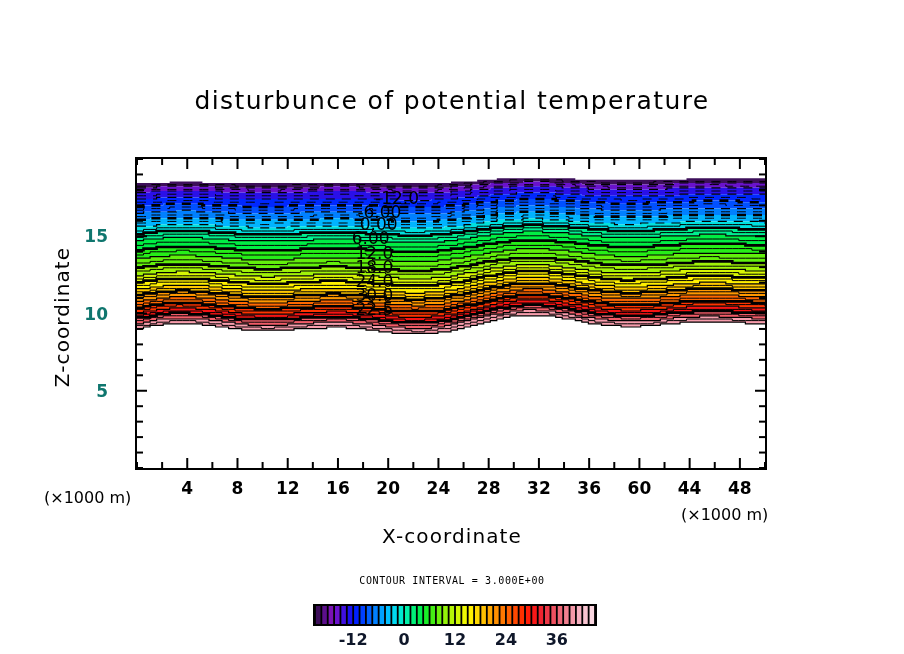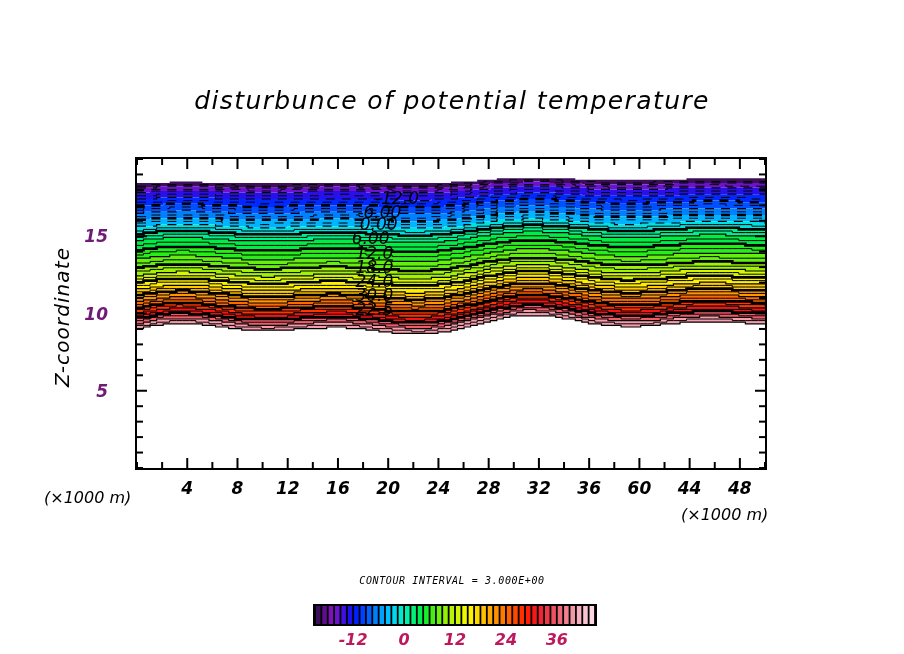--- a/index.html
+++ b/index.html
@@ -13,21 +13,20 @@
     position: relative;
     font-family: "DejaVu Sans", sans-serif;
     overflow: hidden;
   }
   #stage {
     position: absolute;
     left: 0; top: 0;
     width: 904px;
     height: 654px;
     background: #ffffff;
-    font-style: italic;
   }
   .txt {
     position: absolute;
     color: #000000;
     white-space: pre;
     font-family: "DejaVu Sans", sans-serif;
   }
   #chart-title {
     left: 0; top: 86px;
     width: 904px;
@@ -77,30 +76,30 @@
     transform: translateX(-50%);
     white-space: pre;
   }
   .ytick-label {
     position: absolute;
     left: 0;
     width: 108px;
     text-align: right;
     font-size: 17px;
     font-weight: bold;
-    color: #701a75;
+    color: #0f766e;
     transform: translateY(-50%);
     white-space: pre;
   }
   .cbtick-label {
     position: absolute;
     top: 630px;
     font-size: 16px;
     font-weight: bold;
-    color: #be185d;
+    color: #0f172a;
     transform: translateX(-50%);
     white-space: pre;
   }
   .clabel {
     position: absolute;
     font-size: 17px;
     color: #000;
     transform: translate(-50%, -50%);
     white-space: pre;
     font-family: "DejaVu Sans", sans-serif;
@@ -126,20 +125,21 @@
 </style>
 </head>
 <body>
 
 <div id="stage">
 
   <div class="txt" id="chart-title">disturbunce of potential temperature</div>
 
   <div class="txt" id="y-axis-title">Z-coordinate</div>
 
+  <div class="txt" id="x-axis-title">X-coordinate</div>
 
   <div class="txt" id="unit-left">(×1000 m)</div>
 
   <div class="txt" id="unit-right">(×1000 m)</div>
 
   <div id="plot-frame">
     <svg id="field-svg" width="628" height="309" viewBox="0 0 628 309" style="position:absolute;left:0;top:0;">
         <path d="M 0.0 24.0 L 6.5 24.0 L 6.5 24.0 L 13.1 24.0 L 13.1 24.0 L 19.6 24.0 L 19.6 24.0 L 26.2 24.0 L 26.2 24.0 L 32.7 24.0 L 32.7 22.4 L 39.3 22.4 L 39.3 22.4 L 45.8 22.4 L 45.8 22.4 L 52.3 22.4 L 52.3 22.4 L 58.9 22.4 L 58.9 22.4 L 65.4 22.4 L 65.4 24.0 L 72.0 24.0 L 72.0 24.0 L 78.5 24.0 L 78.5 24.0 L 85.0 24.0 L 85.0 24.0 L 91.6 24.0 L 91.6 24.0 L 98.1 24.0 L 98.1 24.0 L 104.7 24.0 L 104.7 24.0 L 111.2 24.0 L 111.2 24.0 L 117.8 24.0 L 117.8 24.0 L 124.3 24.0 L 124.3 24.0 L 130.8 24.0 L 130.8 24.0 L 137.4 24.0 L 137.4 24.0 L 143.9 24.0 L 143.9 24.0 L 150.5 24.0 L 150.5 24.0 L 157.0 24.0 L 157.0 24.0 L 163.5 24.0 L 163.5 24.0 L 170.1 24.0 L 170.1 24.0 L 176.6 24.0 L 176.6 24.0 L 183.2 24.0 L 183.2 24.0 L 189.7 24.0 L 189.7 24.0 L 196.3 24.0 L 196.3 24.0 L 202.8 24.0 L 202.8 24.0 L 209.3 24.0 L 209.3 24.0 L 215.9 24.0 L 215.9 24.0 L 222.4 24.0 L 222.4 24.0 L 229.0 24.0 L 229.0 24.0 L 235.5 24.0 L 235.5 24.0 L 242.0 24.0 L 242.0 24.0 L 248.6 24.0 L 248.6 24.0 L 255.1 24.0 L 255.1 24.0 L 261.7 24.0 L 261.7 24.0 L 268.2 24.0 L 268.2 24.0 L 274.8 24.0 L 274.8 24.0 L 281.3 24.0 L 281.3 24.0 L 287.8 24.0 L 287.8 24.0 L 294.4 24.0 L 294.4 24.0 L 300.9 24.0 L 300.9 24.0 L 307.5 24.0 L 307.5 24.0 L 314.0 24.0 L 314.0 22.4 L 320.5 22.4 L 320.5 22.4 L 327.1 22.4 L 327.1 22.4 L 333.6 22.4 L 333.6 22.4 L 340.2 22.4 L 340.2 20.8 L 346.7 20.8 L 346.7 20.8 L 353.3 20.8 L 353.3 20.8 L 359.8 20.8 L 359.8 19.2 L 366.3 19.2 L 366.3 19.2 L 372.9 19.2 L 372.9 19.2 L 379.4 19.2 L 379.4 19.2 L 386.0 19.2 L 386.0 19.2 L 392.5 19.2 L 392.5 19.2 L 399.0 19.2 L 399.0 19.2 L 405.6 19.2 L 405.6 19.2 L 412.1 19.2 L 412.1 19.2 L 418.7 19.2 L 418.7 19.2 L 425.2 19.2 L 425.2 19.2 L 431.8 19.2 L 431.8 19.2 L 438.3 19.2 L 438.3 20.8 L 444.8 20.8 L 444.8 20.8 L 451.4 20.8 L 451.4 20.8 L 457.9 20.8 L 457.9 20.8 L 464.5 20.8 L 464.5 20.8 L 471.0 20.8 L 471.0 20.8 L 477.5 20.8 L 477.5 20.8 L 484.1 20.8 L 484.1 20.8 L 490.6 20.8 L 490.6 20.8 L 497.2 20.8 L 497.2 20.8 L 503.7 20.8 L 503.7 20.8 L 510.3 20.8 L 510.3 20.8 L 516.8 20.8 L 516.8 20.8 L 523.3 20.8 L 523.3 20.8 L 529.9 20.8 L 529.9 20.8 L 536.4 20.8 L 536.4 20.8 L 543.0 20.8 L 543.0 20.8 L 549.5 20.8 L 549.5 19.2 L 556.0 19.2 L 556.0 19.2 L 562.6 19.2 L 562.6 19.2 L 569.1 19.2 L 569.1 19.2 L 575.7 19.2 L 575.7 19.2 L 582.2 19.2 L 582.2 19.2 L 588.8 19.2 L 588.8 19.2 L 595.3 19.2 L 595.3 19.2 L 601.8 19.2 L 601.8 19.2 L 608.4 19.2 L 608.4 19.2 L 614.9 19.2 L 614.9 19.2 L 621.5 19.2 L 621.5 19.2 L 628.0 19.2 L 628.0 19.2 L 628.0 24.0 L 628.0 24.0 L 621.5 24.0 L 621.5 24.0 L 614.9 24.0 L 614.9 24.0 L 608.4 24.0 L 608.4 24.0 L 601.8 24.0 L 601.8 24.0 L 595.3 24.0 L 595.3 24.0 L 588.8 24.0 L 588.8 24.0 L 582.2 24.0 L 582.2 24.0 L 575.7 24.0 L 575.7 24.0 L 569.1 24.0 L 569.1 24.0 L 562.6 24.0 L 562.6 24.0 L 556.0 24.0 L 556.0 24.0 L 549.5 24.0 L 549.5 24.0 L 543.0 24.0 L 543.0 24.0 L 536.4 24.0 L 536.4 25.6 L 529.9 25.6 L 529.9 25.6 L 523.3 25.6 L 523.3 25.6 L 516.8 25.6 L 516.8 25.6 L 510.3 25.6 L 510.3 25.6 L 503.7 25.6 L 503.7 25.6 L 497.2 25.6 L 497.2 25.6 L 490.6 25.6 L 490.6 25.6 L 484.1 25.6 L 484.1 25.6 L 477.5 25.6 L 477.5 25.6 L 471.0 25.6 L 471.0 25.6 L 464.5 25.6 L 464.5 25.6 L 457.9 25.6 L 457.9 25.6 L 451.4 25.6 L 451.4 25.6 L 444.8 25.6 L 444.8 24.0 L 438.3 24.0 L 438.3 24.0 L 431.8 24.0 L 431.8 24.0 L 425.2 24.0 L 425.2 24.0 L 418.7 24.0 L 418.7 24.0 L 412.1 24.0 L 412.1 22.4 L 405.6 22.4 L 405.6 22.4 L 399.0 22.4 L 399.0 22.4 L 392.5 22.4 L 392.5 22.4 L 386.0 22.4 L 386.0 24.0 L 379.4 24.0 L 379.4 24.0 L 372.9 24.0 L 372.9 24.0 L 366.3 24.0 L 366.3 24.0 L 359.8 24.0 L 359.8 24.0 L 353.3 24.0 L 353.3 25.6 L 346.7 25.6 L 346.7 25.6 L 340.2 25.6 L 340.2 25.6 L 333.6 25.6 L 333.6 27.2 L 327.1 27.2 L 327.1 27.2 L 320.5 27.2 L 320.5 27.2 L 314.0 27.2 L 314.0 28.8 L 307.5 28.8 L 307.5 28.8 L 300.9 28.8 L 300.9 28.8 L 294.4 28.8 L 294.4 28.8 L 287.8 28.8 L 287.8 28.8 L 281.3 28.8 L 281.3 28.8 L 274.8 28.8 L 274.8 28.8 L 268.2 28.8 L 268.2 28.8 L 261.7 28.8 L 261.7 28.8 L 255.1 28.8 L 255.1 28.8 L 248.6 28.8 L 248.6 28.8 L 242.0 28.8 L 242.0 28.8 L 235.5 28.8 L 235.5 28.8 L 229.0 28.8 L 229.0 28.8 L 222.4 28.8 L 222.4 27.2 L 215.9 27.2 L 215.9 27.2 L 209.3 27.2 L 209.3 27.2 L 202.8 27.2 L 202.8 27.2 L 196.3 27.2 L 196.3 27.2 L 189.7 27.2 L 189.7 27.2 L 183.2 27.2 L 183.2 28.8 L 176.6 28.8 L 176.6 28.8 L 170.1 28.8 L 170.1 28.8 L 163.5 28.8 L 163.5 28.8 L 157.0 28.8 L 157.0 28.8 L 150.5 28.8 L 150.5 28.8 L 143.9 28.8 L 143.9 28.8 L 137.4 28.8 L 137.4 28.8 L 130.8 28.8 L 130.8 28.8 L 124.3 28.8 L 124.3 28.8 L 117.8 28.8 L 117.8 28.8 L 111.2 28.8 L 111.2 28.8 L 104.7 28.8 L 104.7 28.8 L 98.1 28.8 L 98.1 28.8 L 91.6 28.8 L 91.6 28.8 L 85.0 28.8 L 85.0 28.8 L 78.5 28.8 L 78.5 27.2 L 72.0 27.2 L 72.0 27.2 L 65.4 27.2 L 65.4 27.2 L 58.9 27.2 L 58.9 27.2 L 52.3 27.2 L 52.3 27.2 L 45.8 27.2 L 45.8 27.2 L 39.3 27.2 L 39.3 27.2 L 32.7 27.2 L 32.7 27.2 L 26.2 27.2 L 26.2 27.2 L 19.6 27.2 L 19.6 28.8 L 13.1 28.8 L 13.1 28.8 L 6.5 28.8 L 6.5 28.8 L 0.0 28.8 Z" fill="#3d0f5a" stroke="none"></path>
         <path d="M 0.0 28.8 L 6.5 28.8 L 6.5 28.8 L 13.1 28.8 L 13.1 28.8 L 19.6 28.8 L 19.6 27.2 L 26.2 27.2 L 26.2 27.2 L 32.7 27.2 L 32.7 27.2 L 39.3 27.2 L 39.3 27.2 L 45.8 27.2 L 45.8 27.2 L 52.3 27.2 L 52.3 27.2 L 58.9 27.2 L 58.9 27.2 L 65.4 27.2 L 65.4 27.2 L 72.0 27.2 L 72.0 27.2 L 78.5 27.2 L 78.5 28.8 L 85.0 28.8 L 85.0 28.8 L 91.6 28.8 L 91.6 28.8 L 98.1 28.8 L 98.1 28.8 L 104.7 28.8 L 104.7 28.8 L 111.2 28.8 L 111.2 28.8 L 117.8 28.8 L 117.8 28.8 L 124.3 28.8 L 124.3 28.8 L 130.8 28.8 L 130.8 28.8 L 137.4 28.8 L 137.4 28.8 L 143.9 28.8 L 143.9 28.8 L 150.5 28.8 L 150.5 28.8 L 157.0 28.8 L 157.0 28.8 L 163.5 28.8 L 163.5 28.8 L 170.1 28.8 L 170.1 28.8 L 176.6 28.8 L 176.6 28.8 L 183.2 28.8 L 183.2 27.2 L 189.7 27.2 L 189.7 27.2 L 196.3 27.2 L 196.3 27.2 L 202.8 27.2 L 202.8 27.2 L 209.3 27.2 L 209.3 27.2 L 215.9 27.2 L 215.9 27.2 L 222.4 27.2 L 222.4 28.8 L 229.0 28.8 L 229.0 28.8 L 235.5 28.8 L 235.5 28.8 L 242.0 28.8 L 242.0 28.8 L 248.6 28.8 L 248.6 28.8 L 255.1 28.8 L 255.1 28.8 L 261.7 28.8 L 261.7 28.8 L 268.2 28.8 L 268.2 28.8 L 274.8 28.8 L 274.8 28.8 L 281.3 28.8 L 281.3 28.8 L 287.8 28.8 L 287.8 28.8 L 294.4 28.8 L 294.4 28.8 L 300.9 28.8 L 300.9 28.8 L 307.5 28.8 L 307.5 28.8 L 314.0 28.8 L 314.0 27.2 L 320.5 27.2 L 320.5 27.2 L 327.1 27.2 L 327.1 27.2 L 333.6 27.2 L 333.6 25.6 L 340.2 25.6 L 340.2 25.6 L 346.7 25.6 L 346.7 25.6 L 353.3 25.6 L 353.3 24.0 L 359.8 24.0 L 359.8 24.0 L 366.3 24.0 L 366.3 24.0 L 372.9 24.0 L 372.9 24.0 L 379.4 24.0 L 379.4 24.0 L 386.0 24.0 L 386.0 22.4 L 392.5 22.4 L 392.5 22.4 L 399.0 22.4 L 399.0 22.4 L 405.6 22.4 L 405.6 22.4 L 412.1 22.4 L 412.1 24.0 L 418.7 24.0 L 418.7 24.0 L 425.2 24.0 L 425.2 24.0 L 431.8 24.0 L 431.8 24.0 L 438.3 24.0 L 438.3 24.0 L 444.8 24.0 L 444.8 25.6 L 451.4 25.6 L 451.4 25.6 L 457.9 25.6 L 457.9 25.6 L 464.5 25.6 L 464.5 25.6 L 471.0 25.6 L 471.0 25.6 L 477.5 25.6 L 477.5 25.6 L 484.1 25.6 L 484.1 25.6 L 490.6 25.6 L 490.6 25.6 L 497.2 25.6 L 497.2 25.6 L 503.7 25.6 L 503.7 25.6 L 510.3 25.6 L 510.3 25.6 L 516.8 25.6 L 516.8 25.6 L 523.3 25.6 L 523.3 25.6 L 529.9 25.6 L 529.9 25.6 L 536.4 25.6 L 536.4 24.0 L 543.0 24.0 L 543.0 24.0 L 549.5 24.0 L 549.5 24.0 L 556.0 24.0 L 556.0 24.0 L 562.6 24.0 L 562.6 24.0 L 569.1 24.0 L 569.1 24.0 L 575.7 24.0 L 575.7 24.0 L 582.2 24.0 L 582.2 24.0 L 588.8 24.0 L 588.8 24.0 L 595.3 24.0 L 595.3 24.0 L 601.8 24.0 L 601.8 24.0 L 608.4 24.0 L 608.4 24.0 L 614.9 24.0 L 614.9 24.0 L 621.5 24.0 L 621.5 24.0 L 628.0 24.0 L 628.0 24.0 L 628.0 28.8 L 628.0 28.8 L 621.5 28.8 L 621.5 28.8 L 614.9 28.8 L 614.9 28.8 L 608.4 28.8 L 608.4 28.8 L 601.8 28.8 L 601.8 28.8 L 595.3 28.8 L 595.3 28.8 L 588.8 28.8 L 588.8 28.8 L 582.2 28.8 L 582.2 28.8 L 575.7 28.8 L 575.7 28.8 L 569.1 28.8 L 569.1 28.8 L 562.6 28.8 L 562.6 28.8 L 556.0 28.8 L 556.0 28.8 L 549.5 28.8 L 549.5 28.8 L 543.0 28.8 L 543.0 28.8 L 536.4 28.8 L 536.4 28.8 L 529.9 28.8 L 529.9 30.4 L 523.3 30.4 L 523.3 30.4 L 516.8 30.4 L 516.8 30.4 L 510.3 30.4 L 510.3 30.4 L 503.7 30.4 L 503.7 30.4 L 497.2 30.4 L 497.2 30.4 L 490.6 30.4 L 490.6 30.4 L 484.1 30.4 L 484.1 30.4 L 477.5 30.4 L 477.5 30.4 L 471.0 30.4 L 471.0 30.4 L 464.5 30.4 L 464.5 30.4 L 457.9 30.4 L 457.9 30.4 L 451.4 30.4 L 451.4 28.8 L 444.8 28.8 L 444.8 28.8 L 438.3 28.8 L 438.3 28.8 L 431.8 28.8 L 431.8 28.8 L 425.2 28.8 L 425.2 27.2 L 418.7 27.2 L 418.7 27.2 L 412.1 27.2 L 412.1 27.2 L 405.6 27.2 L 405.6 27.2 L 399.0 27.2 L 399.0 27.2 L 392.5 27.2 L 392.5 27.2 L 386.0 27.2 L 386.0 27.2 L 379.4 27.2 L 379.4 27.2 L 372.9 27.2 L 372.9 28.8 L 366.3 28.8 L 366.3 28.8 L 359.8 28.8 L 359.8 28.8 L 353.3 28.8 L 353.3 30.4 L 346.7 30.4 L 346.7 30.4 L 340.2 30.4 L 340.2 30.4 L 333.6 30.4 L 333.6 32.0 L 327.1 32.0 L 327.1 32.0 L 320.5 32.0 L 320.5 32.0 L 314.0 32.0 L 314.0 33.6 L 307.5 33.6 L 307.5 33.6 L 300.9 33.6 L 300.9 33.6 L 294.4 33.6 L 294.4 33.6 L 287.8 33.6 L 287.8 33.6 L 281.3 33.6 L 281.3 33.6 L 274.8 33.6 L 274.8 33.6 L 268.2 33.6 L 268.2 33.6 L 261.7 33.6 L 261.7 33.6 L 255.1 33.6 L 255.1 33.6 L 248.6 33.6 L 248.6 33.6 L 242.0 33.6 L 242.0 33.6 L 235.5 33.6 L 235.5 33.6 L 229.0 33.6 L 229.0 32.0 L 222.4 32.0 L 222.4 32.0 L 215.9 32.0 L 215.9 32.0 L 209.3 32.0 L 209.3 32.0 L 202.8 32.0 L 202.8 32.0 L 196.3 32.0 L 196.3 32.0 L 189.7 32.0 L 189.7 32.0 L 183.2 32.0 L 183.2 32.0 L 176.6 32.0 L 176.6 32.0 L 170.1 32.0 L 170.1 33.6 L 163.5 33.6 L 163.5 33.6 L 157.0 33.6 L 157.0 33.6 L 150.5 33.6 L 150.5 33.6 L 143.9 33.6 L 143.9 33.6 L 137.4 33.6 L 137.4 33.6 L 130.8 33.6 L 130.8 33.6 L 124.3 33.6 L 124.3 33.6 L 117.8 33.6 L 117.8 33.6 L 111.2 33.6 L 111.2 33.6 L 104.7 33.6 L 104.7 33.6 L 98.1 33.6 L 98.1 33.6 L 91.6 33.6 L 91.6 33.6 L 85.0 33.6 L 85.0 32.0 L 78.5 32.0 L 78.5 32.0 L 72.0 32.0 L 72.0 32.0 L 65.4 32.0 L 65.4 32.0 L 58.9 32.0 L 58.9 32.0 L 52.3 32.0 L 52.3 32.0 L 45.8 32.0 L 45.8 32.0 L 39.3 32.0 L 39.3 32.0 L 32.7 32.0 L 32.7 32.0 L 26.2 32.0 L 26.2 32.0 L 19.6 32.0 L 19.6 32.0 L 13.1 32.0 L 13.1 33.6 L 6.5 33.6 L 6.5 33.6 L 0.0 33.6 Z" fill="#6a12cc" stroke="none"></path>
         <path d="M 0.0 33.6 L 6.5 33.6 L 6.5 33.6 L 13.1 33.6 L 13.1 32.0 L 19.6 32.0 L 19.6 32.0 L 26.2 32.0 L 26.2 32.0 L 32.7 32.0 L 32.7 32.0 L 39.3 32.0 L 39.3 32.0 L 45.8 32.0 L 45.8 32.0 L 52.3 32.0 L 52.3 32.0 L 58.9 32.0 L 58.9 32.0 L 65.4 32.0 L 65.4 32.0 L 72.0 32.0 L 72.0 32.0 L 78.5 32.0 L 78.5 32.0 L 85.0 32.0 L 85.0 33.6 L 91.6 33.6 L 91.6 33.6 L 98.1 33.6 L 98.1 33.6 L 104.7 33.6 L 104.7 33.6 L 111.2 33.6 L 111.2 33.6 L 117.8 33.6 L 117.8 33.6 L 124.3 33.6 L 124.3 33.6 L 130.8 33.6 L 130.8 33.6 L 137.4 33.6 L 137.4 33.6 L 143.9 33.6 L 143.9 33.6 L 150.5 33.6 L 150.5 33.6 L 157.0 33.6 L 157.0 33.6 L 163.5 33.6 L 163.5 33.6 L 170.1 33.6 L 170.1 32.0 L 176.6 32.0 L 176.6 32.0 L 183.2 32.0 L 183.2 32.0 L 189.7 32.0 L 189.7 32.0 L 196.3 32.0 L 196.3 32.0 L 202.8 32.0 L 202.8 32.0 L 209.3 32.0 L 209.3 32.0 L 215.9 32.0 L 215.9 32.0 L 222.4 32.0 L 222.4 32.0 L 229.0 32.0 L 229.0 33.6 L 235.5 33.6 L 235.5 33.6 L 242.0 33.6 L 242.0 33.6 L 248.6 33.6 L 248.6 33.6 L 255.1 33.6 L 255.1 33.6 L 261.7 33.6 L 261.7 33.6 L 268.2 33.6 L 268.2 33.6 L 274.8 33.6 L 274.8 33.6 L 281.3 33.6 L 281.3 33.6 L 287.8 33.6 L 287.8 33.6 L 294.4 33.6 L 294.4 33.6 L 300.9 33.6 L 300.9 33.6 L 307.5 33.6 L 307.5 33.6 L 314.0 33.6 L 314.0 32.0 L 320.5 32.0 L 320.5 32.0 L 327.1 32.0 L 327.1 32.0 L 333.6 32.0 L 333.6 30.4 L 340.2 30.4 L 340.2 30.4 L 346.7 30.4 L 346.7 30.4 L 353.3 30.4 L 353.3 28.8 L 359.8 28.8 L 359.8 28.8 L 366.3 28.8 L 366.3 28.8 L 372.9 28.8 L 372.9 27.2 L 379.4 27.2 L 379.4 27.2 L 386.0 27.2 L 386.0 27.2 L 392.5 27.2 L 392.5 27.2 L 399.0 27.2 L 399.0 27.2 L 405.6 27.2 L 405.6 27.2 L 412.1 27.2 L 412.1 27.2 L 418.7 27.2 L 418.7 27.2 L 425.2 27.2 L 425.2 28.8 L 431.8 28.8 L 431.8 28.8 L 438.3 28.8 L 438.3 28.8 L 444.8 28.8 L 444.8 28.8 L 451.4 28.8 L 451.4 30.4 L 457.9 30.4 L 457.9 30.4 L 464.5 30.4 L 464.5 30.4 L 471.0 30.4 L 471.0 30.4 L 477.5 30.4 L 477.5 30.4 L 484.1 30.4 L 484.1 30.4 L 490.6 30.4 L 490.6 30.4 L 497.2 30.4 L 497.2 30.4 L 503.7 30.4 L 503.7 30.4 L 510.3 30.4 L 510.3 30.4 L 516.8 30.4 L 516.8 30.4 L 523.3 30.4 L 523.3 30.4 L 529.9 30.4 L 529.9 28.8 L 536.4 28.8 L 536.4 28.8 L 543.0 28.8 L 543.0 28.8 L 549.5 28.8 L 549.5 28.8 L 556.0 28.8 L 556.0 28.8 L 562.6 28.8 L 562.6 28.8 L 569.1 28.8 L 569.1 28.8 L 575.7 28.8 L 575.7 28.8 L 582.2 28.8 L 582.2 28.8 L 588.8 28.8 L 588.8 28.8 L 595.3 28.8 L 595.3 28.8 L 601.8 28.8 L 601.8 28.8 L 608.4 28.8 L 608.4 28.8 L 614.9 28.8 L 614.9 28.8 L 621.5 28.8 L 621.5 28.8 L 628.0 28.8 L 628.0 28.8 L 628.0 35.2 L 628.0 35.2 L 621.5 35.2 L 621.5 35.2 L 614.9 35.2 L 614.9 35.2 L 608.4 35.2 L 608.4 35.2 L 601.8 35.2 L 601.8 35.2 L 595.3 35.2 L 595.3 35.2 L 588.8 35.2 L 588.8 35.2 L 582.2 35.2 L 582.2 35.2 L 575.7 35.2 L 575.7 35.2 L 569.1 35.2 L 569.1 35.2 L 562.6 35.2 L 562.6 35.2 L 556.0 35.2 L 556.0 35.2 L 549.5 35.2 L 549.5 35.2 L 543.0 35.2 L 543.0 36.8 L 536.4 36.8 L 536.4 36.8 L 529.9 36.8 L 529.9 36.8 L 523.3 36.8 L 523.3 36.8 L 516.8 36.8 L 516.8 36.8 L 510.3 36.8 L 510.3 36.8 L 503.7 36.8 L 503.7 36.8 L 497.2 36.8 L 497.2 36.8 L 490.6 36.8 L 490.6 36.8 L 484.1 36.8 L 484.1 36.8 L 477.5 36.8 L 477.5 36.8 L 471.0 36.8 L 471.0 36.8 L 464.5 36.8 L 464.5 36.8 L 457.9 36.8 L 457.9 36.8 L 451.4 36.8 L 451.4 36.8 L 444.8 36.8 L 444.8 35.2 L 438.3 35.2 L 438.3 35.2 L 431.8 35.2 L 431.8 35.2 L 425.2 35.2 L 425.2 35.2 L 418.7 35.2 L 418.7 33.6 L 412.1 33.6 L 412.1 33.6 L 405.6 33.6 L 405.6 33.6 L 399.0 33.6 L 399.0 33.6 L 392.5 33.6 L 392.5 33.6 L 386.0 33.6 L 386.0 33.6 L 379.4 33.6 L 379.4 35.2 L 372.9 35.2 L 372.9 35.2 L 366.3 35.2 L 366.3 35.2 L 359.8 35.2 L 359.8 35.2 L 353.3 35.2 L 353.3 36.8 L 346.7 36.8 L 346.7 36.8 L 340.2 36.8 L 340.2 38.4 L 333.6 38.4 L 333.6 38.4 L 327.1 38.4 L 327.1 38.4 L 320.5 38.4 L 320.5 40.0 L 314.0 40.0 L 314.0 40.0 L 307.5 40.0 L 307.5 40.0 L 300.9 40.0 L 300.9 40.0 L 294.4 40.0 L 294.4 41.6 L 287.8 41.6 L 287.8 41.6 L 281.3 41.6 L 281.3 41.6 L 274.8 41.6 L 274.8 41.6 L 268.2 41.6 L 268.2 41.6 L 261.7 41.6 L 261.7 40.0 L 255.1 40.0 L 255.1 40.0 L 248.6 40.0 L 248.6 40.0 L 242.0 40.0 L 242.0 40.0 L 235.5 40.0 L 235.5 40.0 L 229.0 40.0 L 229.0 40.0 L 222.4 40.0 L 222.4 40.0 L 215.9 40.0 L 215.9 40.0 L 209.3 40.0 L 209.3 40.0 L 202.8 40.0 L 202.8 40.0 L 196.3 40.0 L 196.3 40.0 L 189.7 40.0 L 189.7 40.0 L 183.2 40.0 L 183.2 40.0 L 176.6 40.0 L 176.6 40.0 L 170.1 40.0 L 170.1 40.0 L 163.5 40.0 L 163.5 40.0 L 157.0 40.0 L 157.0 40.0 L 150.5 40.0 L 150.5 40.0 L 143.9 40.0 L 143.9 40.0 L 137.4 40.0 L 137.4 40.0 L 130.8 40.0 L 130.8 40.0 L 124.3 40.0 L 124.3 40.0 L 117.8 40.0 L 117.8 40.0 L 111.2 40.0 L 111.2 40.0 L 104.7 40.0 L 104.7 40.0 L 98.1 40.0 L 98.1 40.0 L 91.6 40.0 L 91.6 40.0 L 85.0 40.0 L 85.0 40.0 L 78.5 40.0 L 78.5 38.4 L 72.0 38.4 L 72.0 38.4 L 65.4 38.4 L 65.4 38.4 L 58.9 38.4 L 58.9 38.4 L 52.3 38.4 L 52.3 38.4 L 45.8 38.4 L 45.8 38.4 L 39.3 38.4 L 39.3 38.4 L 32.7 38.4 L 32.7 38.4 L 26.2 38.4 L 26.2 38.4 L 19.6 38.4 L 19.6 40.0 L 13.1 40.0 L 13.1 40.0 L 6.5 40.0 L 6.5 40.0 L 0.0 40.0 Z" fill="#2a10e8" stroke="none"></path>

